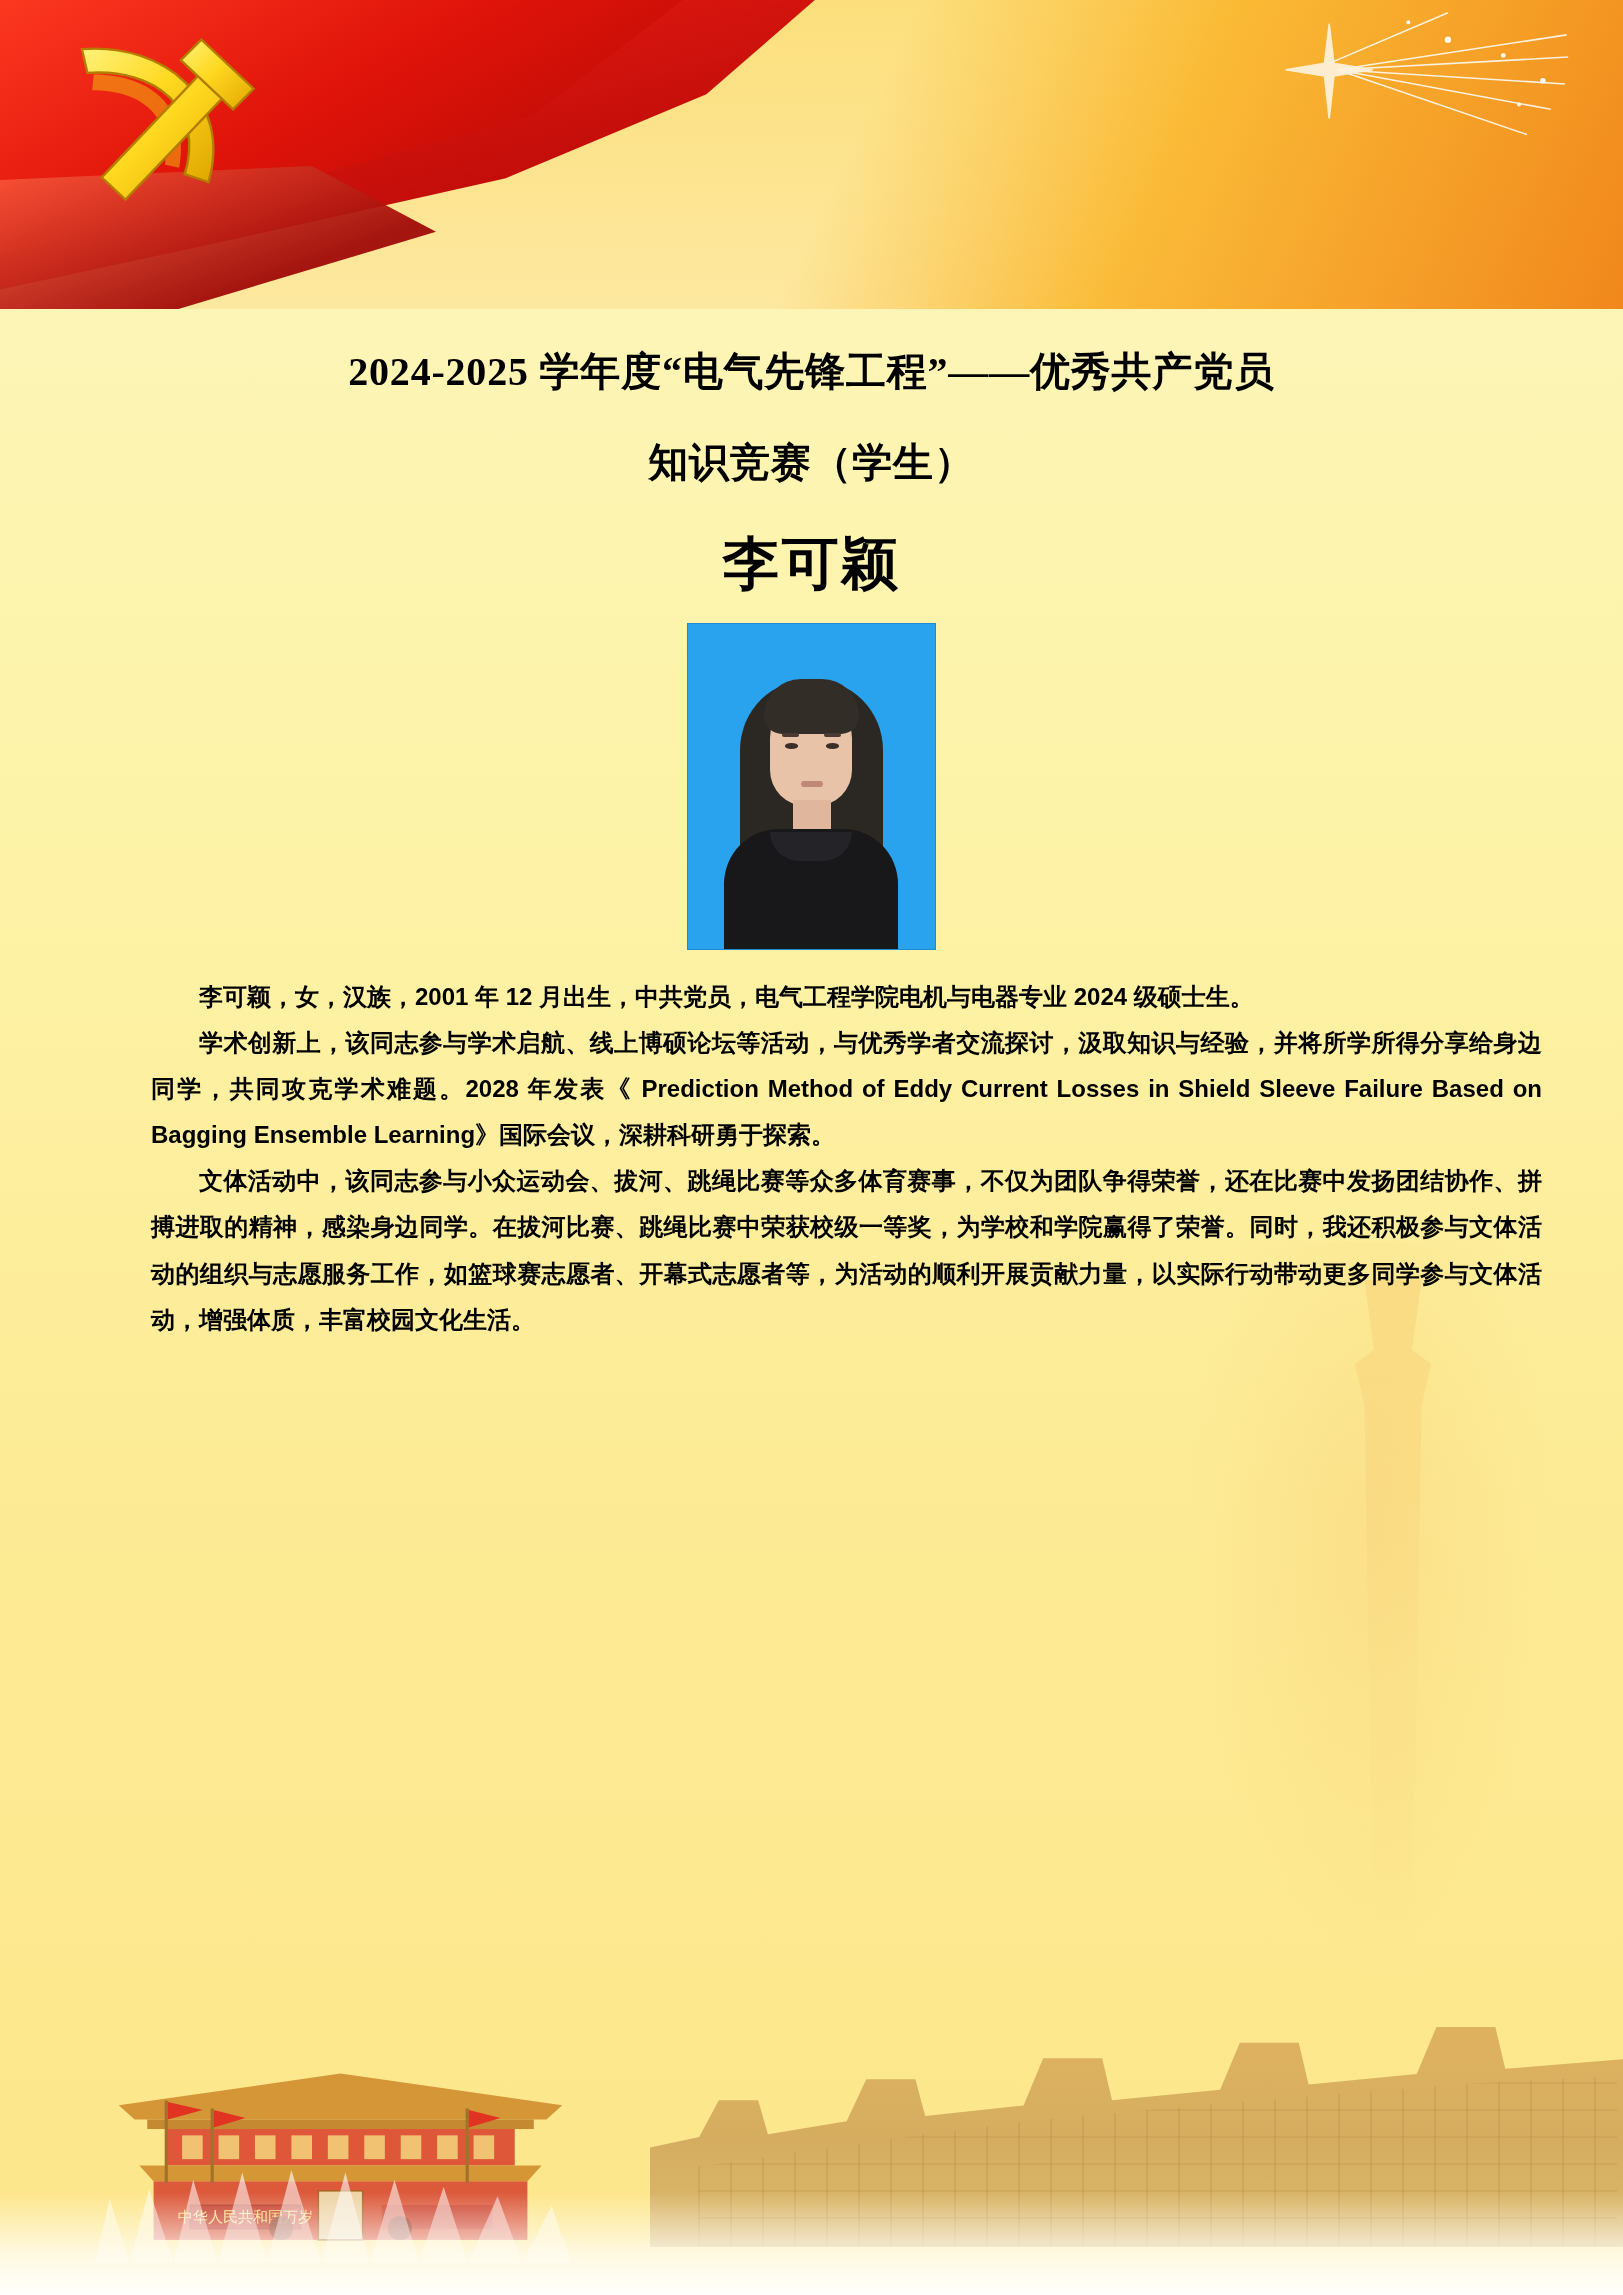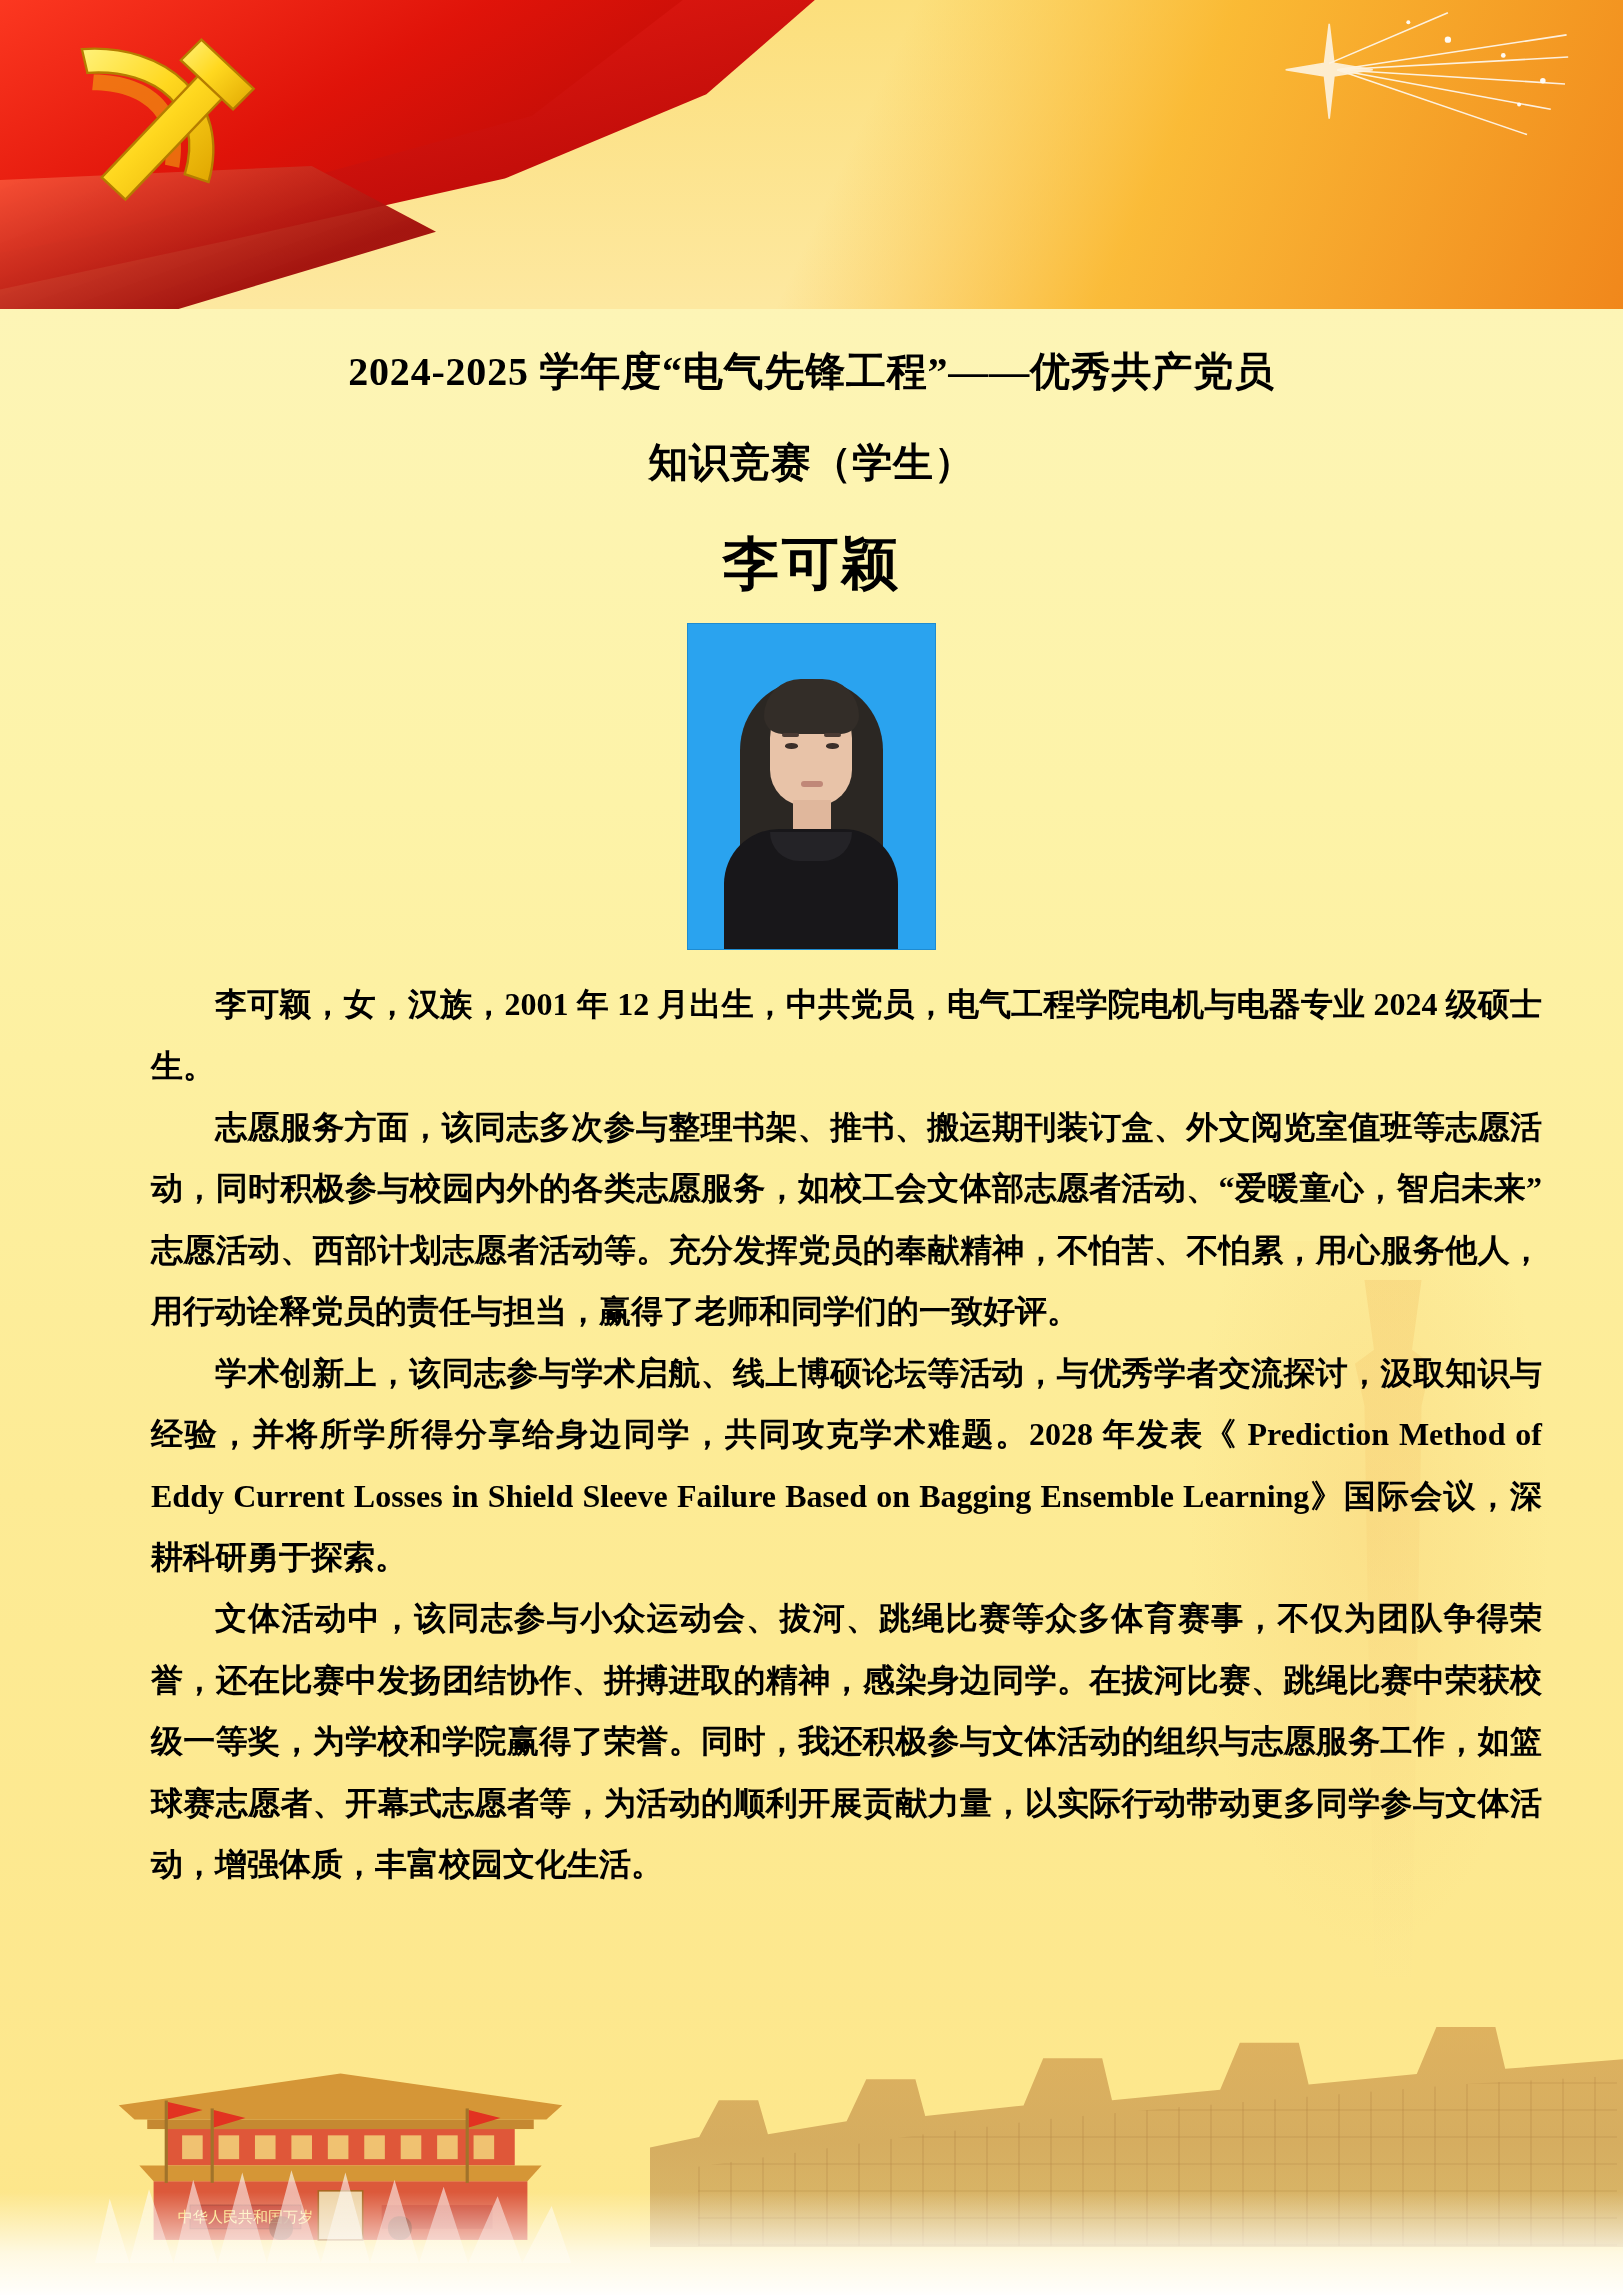--- a/index.html
+++ b/index.html
@@ -221,25 +221,25 @@
     position: absolute; left: 36px; top: 205px; width: 174px; height: 120px;
     background: #18171a; border-radius: 55px 55px 0 0;
   }
   .photo-hood {
     position: absolute; left: 82px; top: 208px; width: 82px; height: 28.5px;
     background: #242327; border-radius: 0 0 41px 41px;
   }
 
   .body-text {
     margin: 24px 81px 0 151px;
-    font-size: 32px;
+    font-size: 24px;
     line-height: 1.92;
     color: #000000;
     text-align: justify;
-    font-family: Liberation Serif, serif;
+    font-family: Liberation Sans, sans-serif;
   }
   .body-text p {
     margin: 0;
     text-indent: 2em;
     font-weight: bold;
   }
 </style>
 </head>
 <body>
 
@@ -365,19 +365,18 @@
       <div class="photo-eye l"></div>
       <div class="photo-eye r"></div>
       <div class="photo-mouth"></div>
       <div class="photo-neck"></div>
       <div class="photo-body"></div>
       <div class="photo-hood"></div>
     </div>
 
     <div class="body-text">
       <p>李可颖，女，汉族，2001 年 12 月出生，中共党员，电气工程学院电机与电器专业 2024 级硕士生。</p>
-      <p>志愿服务方面，该同志多次参与整理书架、推书、搬运期刊装订盒、外文阅览室值班等志愿活动，同时积极参与校园内外的各类志愿服务，如校工会文体部志愿者活动、“爱暖童心，智启未来” 志愿活动、西部计划志愿者活动等。充分发挥党员的奉献精神，不怕苦、不怕累，用心服务他人，用行动诠释党员的责任与担当，赢得了老师和同学们的一致好评。</p>
       <p>学术创新上，该同志参与学术启航、线上博硕论坛等活动，与优秀学者交流探讨，汲取知识与经验，并将所学所得分享给身边同学，共同攻克学术难题。2028 年发表《 Prediction Method of Eddy Current Losses in Shield Sleeve Failure Based on Bagging Ensemble Learning》国际会议，深耕科研勇于探索。</p>
       <p>文体活动中，该同志参与小众运动会、拔河、跳绳比赛等众多体育赛事，不仅为团队争得荣誉，还在比赛中发扬团结协作、拼搏进取的精神，感染身边同学。在拔河比赛、跳绳比赛中荣获校级一等奖，为学校和学院赢得了荣誉。同时，我还积极参与文体活动的组织与志愿服务工作，如篮球赛志愿者、开幕式志愿者等，为活动的顺利开展贡献力量，以实际行动带动更多同学参与文体活动，增强体质，丰富校园文化生活。</p>
     </div>
   </div>
 </div>
 
 
 </body></html>

